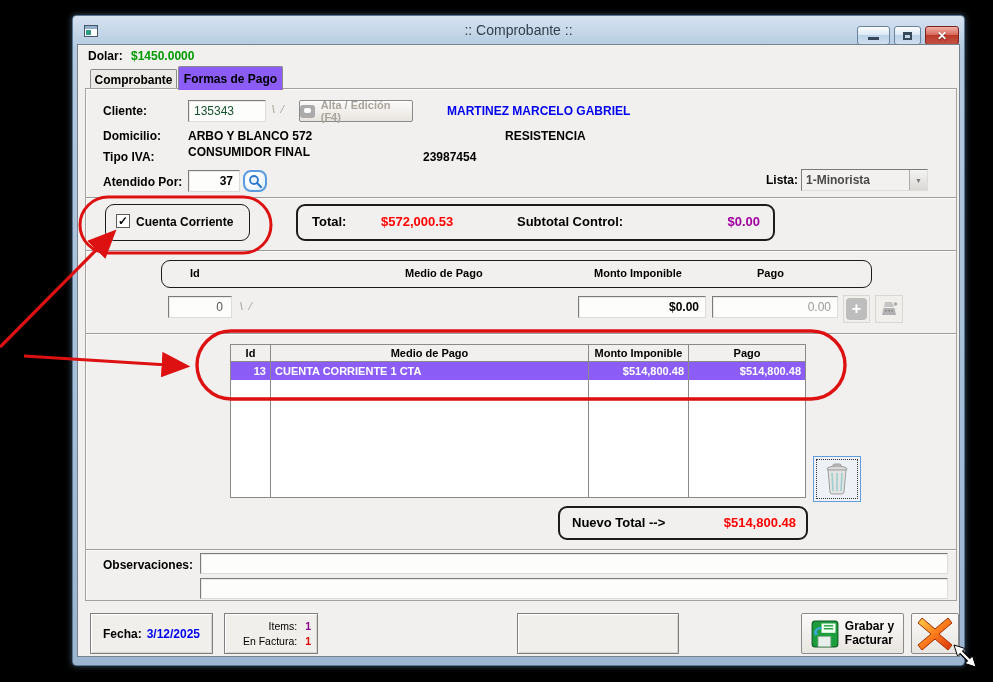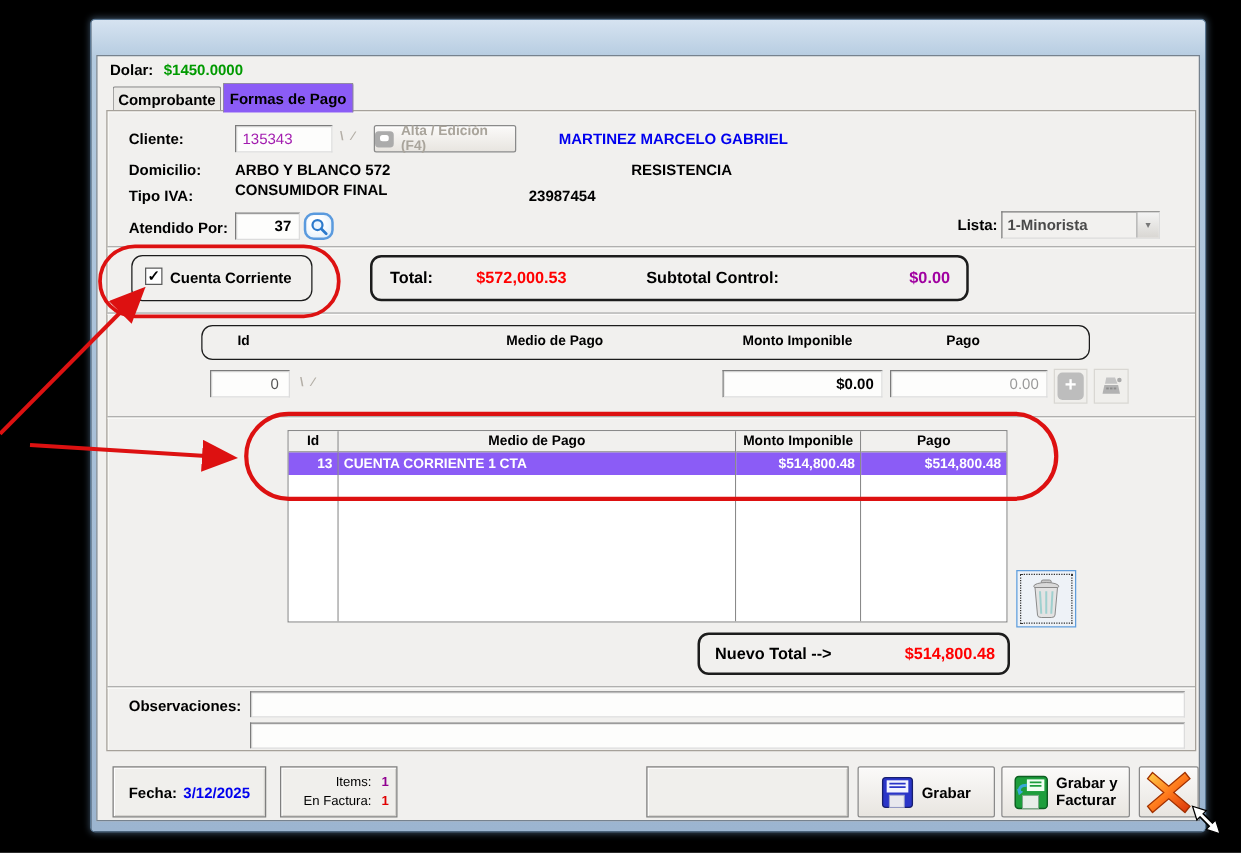--- a/index.html
+++ b/index.html
@@ -30,21 +30,21 @@
   .closex { color:#fff; font-weight:bold; font-size:12px; text-shadow:0 1px 1px #6a1410; }
 
   .client { position:absolute; left:4px; top:28px; right:4px; bottom:8px;
             background:#f1f0ee; border:1px solid #76828e; }
 
   
   .abs { position:absolute; }
   .lbl { font-weight:bold; font-size:12px; color:#000; white-space:nowrap; }
   .val { font-weight:bold; font-size:12px; color:#000; white-space:nowrap; }
   .tin { position:absolute; border:1px solid; border-color:#7b7b7b #dcdcdc #dcdcdc #7b7b7b;
-         background:#fdfdfc; font-family:"Liberation Sans",sans-serif; font-size:12px; color:#a21caf;
+         background:#fdfdfc; font-family:"Liberation Sans",sans-serif; font-size:12px; color:#14532d;
          box-shadow:inset 1px 1px 0 rgba(0,0,0,.08); outline:none; }
   .hsep { position:absolute; height:0; border-top:1px solid #9b9b9b; border-bottom:1px solid #fcfbfa; }
   .groupbox { position:absolute; border:2px solid #1c1c1c; border-radius:9px; background:transparent; }
 
   .tab { position:absolute; border:1px solid #8d8d8d; border-bottom:none; border-radius:2px 2px 0 0;
          display:flex; align-items:center; justify-content:center; font-weight:bold; font-size:12px;
          background:#ebeae7; color:#000; }
   .tab.active { background:#8b5cf6; z-index:3; }
   .mainpanel { position:absolute; left:85px; top:88px; width:872px; height:513px;
                border:1px solid #a6a19a; background:#f1f0ee; box-shadow:inset 1px 1px 0 #fbfaf8; z-index:2; }
@@ -86,20 +86,38 @@
   .annsvg { position:absolute; left:0; top:0; width:993px; height:682px; pointer-events:none; z-index:50; }
 
   .spin { position:absolute; color:#b3aea6; font-size:10px; font-weight:bold; letter-spacing:2px; }
 </style>
 </head>
 <body>
 
 <div id="canvas">
 
   <div class="window">
+    <div class="titlebar">
+      <div class="form-icon">
+          <span class="bar"></span>
+          <span class="sq"></span>
+        </div>
+      <div class="wtitle">:: Comprobante ::</div>
+      <div class="winbtns">
+        <div class="wbtn min">
+            <span class="minbar"></span>
+          </div>
+        <div class="wbtn max">
+            <span class="maxbox"></span>
+          </div>
+        <div class="wbtn close">
+            <span class="closex">✕</span>
+          </div>
+      </div>
+    </div>
     <div class="client"></div>
   </div>
 
   <span class="abs lbl" style="left:88px; top:49px;">Dolar:</span>
   <span class="abs val" style="left:131px; top:49px; color:#009a00;">$1450.0000</span>
 
   <div class="tab" style="left:90px; top:69px; width:87px; height:20px; z-index:2;">Comprobante</div>
   <div class="tab active" style="left:178px; top:66px; width:105px; height:24px;">Formas de Pago</div>
 
   <div class="mainpanel"></div>
@@ -230,30 +248,20 @@
       <span>Items:</span>
       <span style="font-weight:bold; color:#900090;">1</span>
     </div>
     <div style="display:flex; justify-content:flex-end; gap:8px; font-size:10.5px; margin-top:3px;">
       <span>En Factura:</span>
       <span style="font-weight:bold; color:#e00000;">1</span>
     </div>
   </div>
   <div class="panel3d" style="left:517px; top:613px; width:162px; height:41px; z-index:4;"></div>
 
-  <div class="btn3d" style="left:686px; top:613px; width:110px; height:41px; z-index:4;">
-    <svg width="26" height="26" viewBox="0 0 24 24">
-      <rect x="1" y="1" width="22" height="22" rx="2.5" fill="#2a35c8" stroke="#171e6e" stroke-width="1"></rect>
-      <rect x="4" y="3" width="16" height="9" fill="#f2f4ff"></rect>
-      <line x1="6" y1="5.5" x2="18" y2="5.5" stroke="#2a35c8" stroke-width="1.3"></line>
-      <line x1="6" y1="8" x2="18" y2="8" stroke="#2a35c8" stroke-width="1.3"></line>
-      <rect x="6" y="14" width="11" height="9" fill="#e8e8ee" stroke="#9aa0c8" stroke-width="0.7"></rect>
-    </svg>
-    <span>Grabar</span>
-  </div>
   <div class="btn3d" style="left:801px; top:613px; width:103px; height:41px; z-index:4;">
     <svg width="28" height="28" viewBox="0 0 24 24">
       <rect x="1" y="1" width="22" height="22" rx="2.5" fill="#1d9e3c" stroke="#0d5e22" stroke-width="1"></rect>
       <rect x="9" y="3" width="12" height="8" fill="#f0fff2"></rect>
       <line x1="11" y1="5" x2="19" y2="5" stroke="#1d9e3c" stroke-width="1.2"></line>
       <line x1="11" y1="7.5" x2="19" y2="7.5" stroke="#1d9e3c" stroke-width="1.2"></line>
       <rect x="6" y="14" width="11" height="9" fill="#e8eee9" stroke="#7ea88a" stroke-width="0.7"></rect>
       <path d="M9,7 Q3,7 4,12" fill="none" stroke="#3aa7d8" stroke-width="2"></path>
       <polygon points="2.2,9.5 6.5,11.5 3.5,13.8" fill="#3aa7d8"></polygon>
     </svg>

